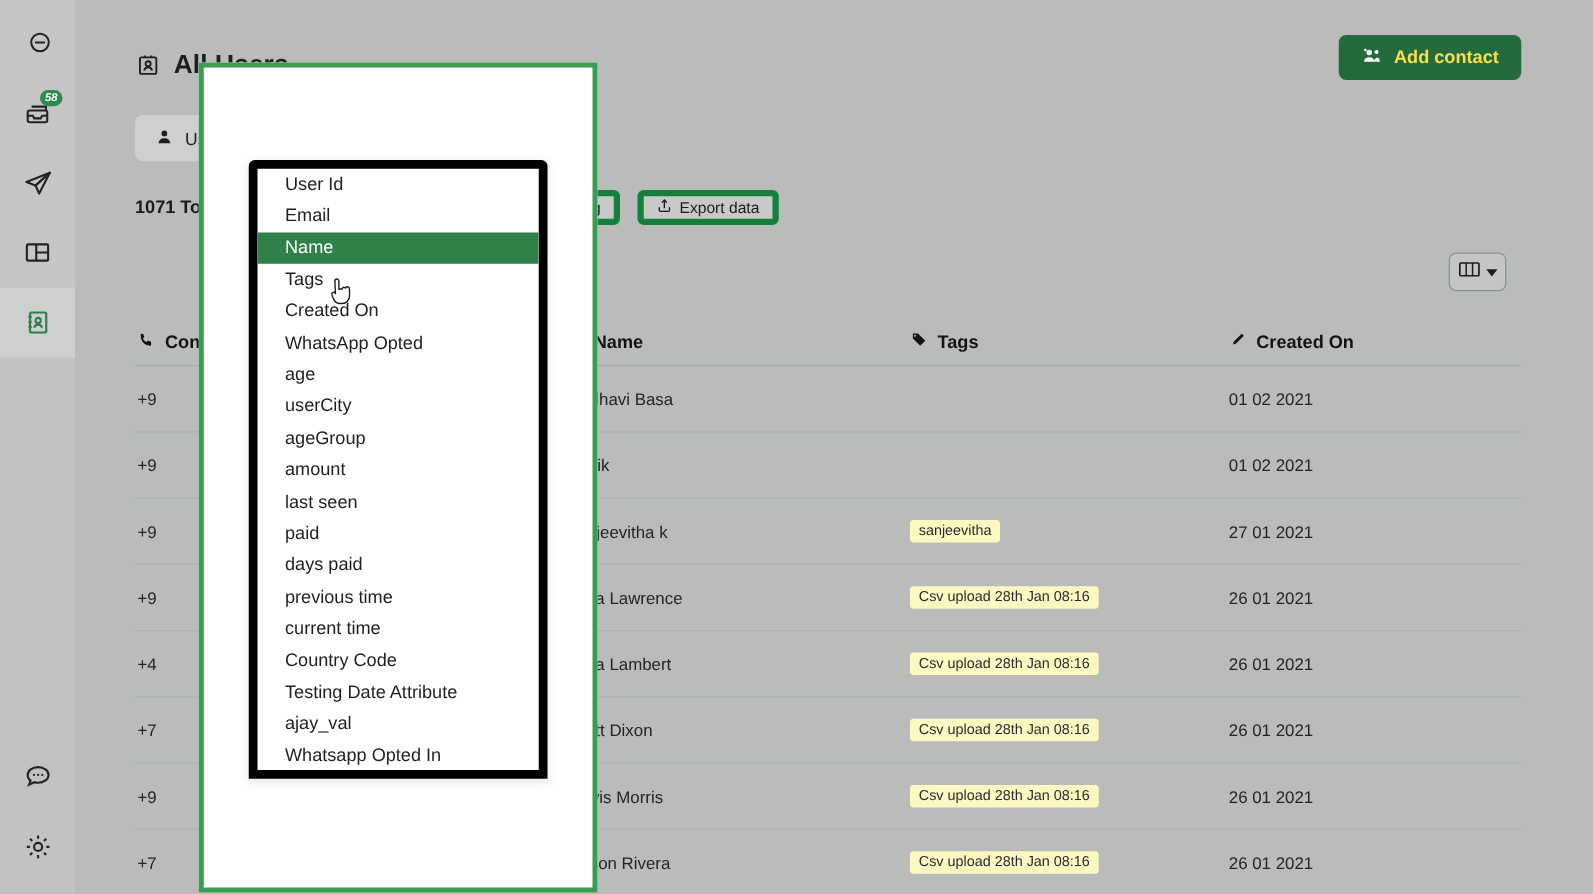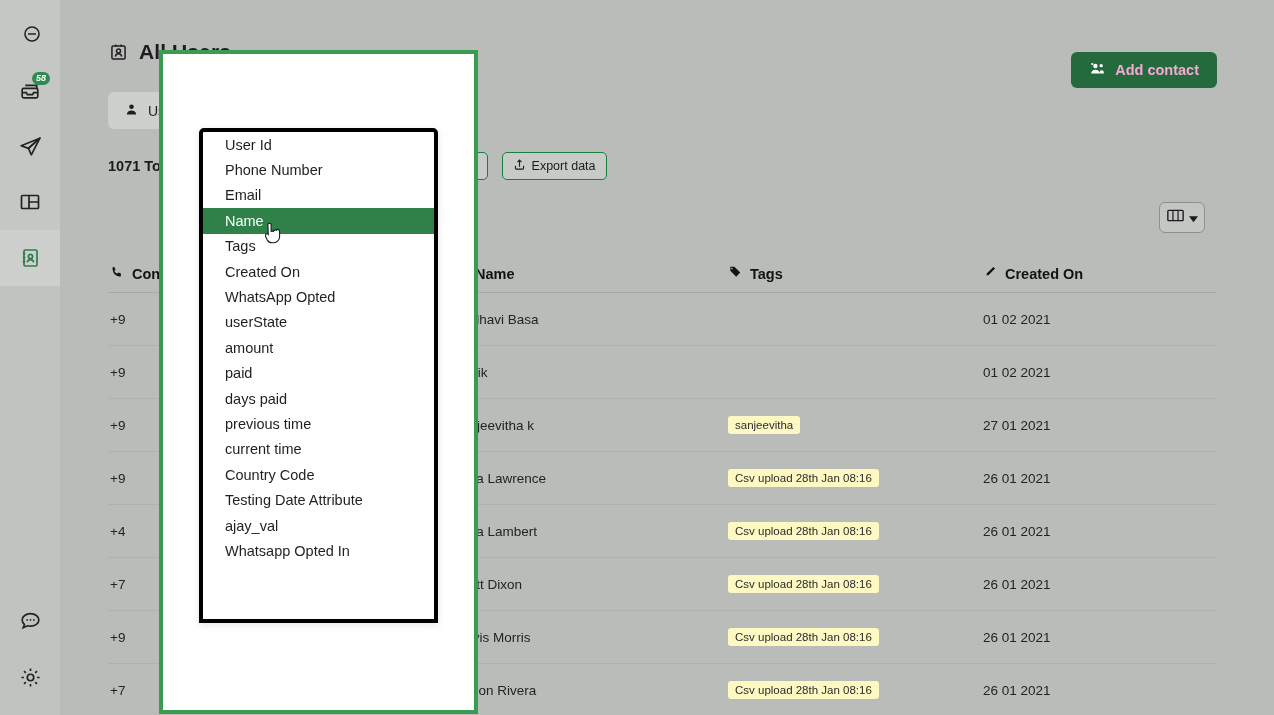--- a/index.html
+++ b/index.html
@@ -42,22 +42,22 @@
   .page-header {
     position: absolute; left: 48px; top: 40px;
     display: flex; align-items: center; gap: 10px;
   }
   .page-title {
     font-size: 21px; font-weight: 600; color: #1d1d1d;
     letter-spacing: .1px;
   }
 
   .add-contact-btn {
-    position: absolute; right: 57px; top: 52px;
-    background: #256a3c; color: #f9a8d4;
+    position: absolute; right: 57px; top: 28px;
+    background: #256a3c; color: #fde047;
     border: none; border-radius: 6px;
     height: 36px; padding: 0 18px;
     font-size: 14.5px; font-weight: 600;
     display: flex; align-items: center; gap: 9px;
     cursor: pointer;
     font-family: "Liberation Sans", sans-serif;
     justify-content: center;
   }
 
   
@@ -80,21 +80,21 @@
   }
 
   
   .summary-row {
     position: absolute; left: 48px; top: 152px;
     display: flex; align-items: center; gap: 14px;
     width: 1100px;
   }
   .total-users { font-size: 14.5px; font-weight: 700; color: #1b1b1b; white-space: nowrap;}
   .act-btn {
-    background: #c7cac7; border: 1px solid #15803d; border-radius: 5px;
+    background: #c7cac7; border: 5px solid #15803d; border-radius: 5px;
     height: 28px; padding: 0 10px;
     font-size: 12.5px; color: #1b1b1b;
     display: inline-flex; align-items: center; gap: 6px;
     cursor: pointer; white-space: nowrap;
     font-family: "Liberation Sans", sans-serif;
   }
 
   
   .col-chooser {
     position: absolute; right: 69px; top: 202px;
@@ -138,21 +138,21 @@
     width: 319px; height: 664px;
     border: 4px solid #3a9b52;
     background: #ffffff;
     z-index: 40;
   }
   .dropdown {
     position: absolute;
     left: 199px; top: 128px;
     width: 239px; height: 495px;
     background: #ffffff;
-    border: 4px solid #000000;
+    border: 7px solid #000000;
     border-radius: 5px 5px 0 0;
     box-shadow: 0 2px 8px rgba(0,0,0,.10);
     z-index: 60;
     overflow: hidden;
   }
   .dd-item {
     height: 25.4px;
     display: flex; align-items: center;
     padding-left: 22px;
     font-size: 14.5px; color: #1f1f1f;
@@ -413,28 +413,30 @@
             <div class="td c-created">26 01 2021</div>
           </div>
         </div>
     </div>
   </div>
 
   <div class="overlay-box"></div>
 
   <div class="dropdown" id="attribute-dropdown">
       <div class="dd-item">User Id</div>
-      <div class="dd-item">Phone Number</div>
       <div class="dd-item">Email</div>
       <div class="dd-item selected">Name</div>
       <div class="dd-item">Tags</div>
       <div class="dd-item">Created On</div>
       <div class="dd-item">WhatsApp Opted</div>
-      <div class="dd-item">userState</div>
+      <div class="dd-item">age</div>
+      <div class="dd-item">userCity</div>
+      <div class="dd-item">ageGroup</div>
       <div class="dd-item">amount</div>
+      <div class="dd-item">last seen</div>
       <div class="dd-item">paid</div>
       <div class="dd-item">days paid</div>
       <div class="dd-item">previous time</div>
       <div class="dd-item">current time</div>
       <div class="dd-item">Country Code</div>
       <div class="dd-item">Testing Date Attribute</div>
       <div class="dd-item">ajay_val</div>
       <div class="dd-item">Whatsapp Opted In</div>
     </div>
 

